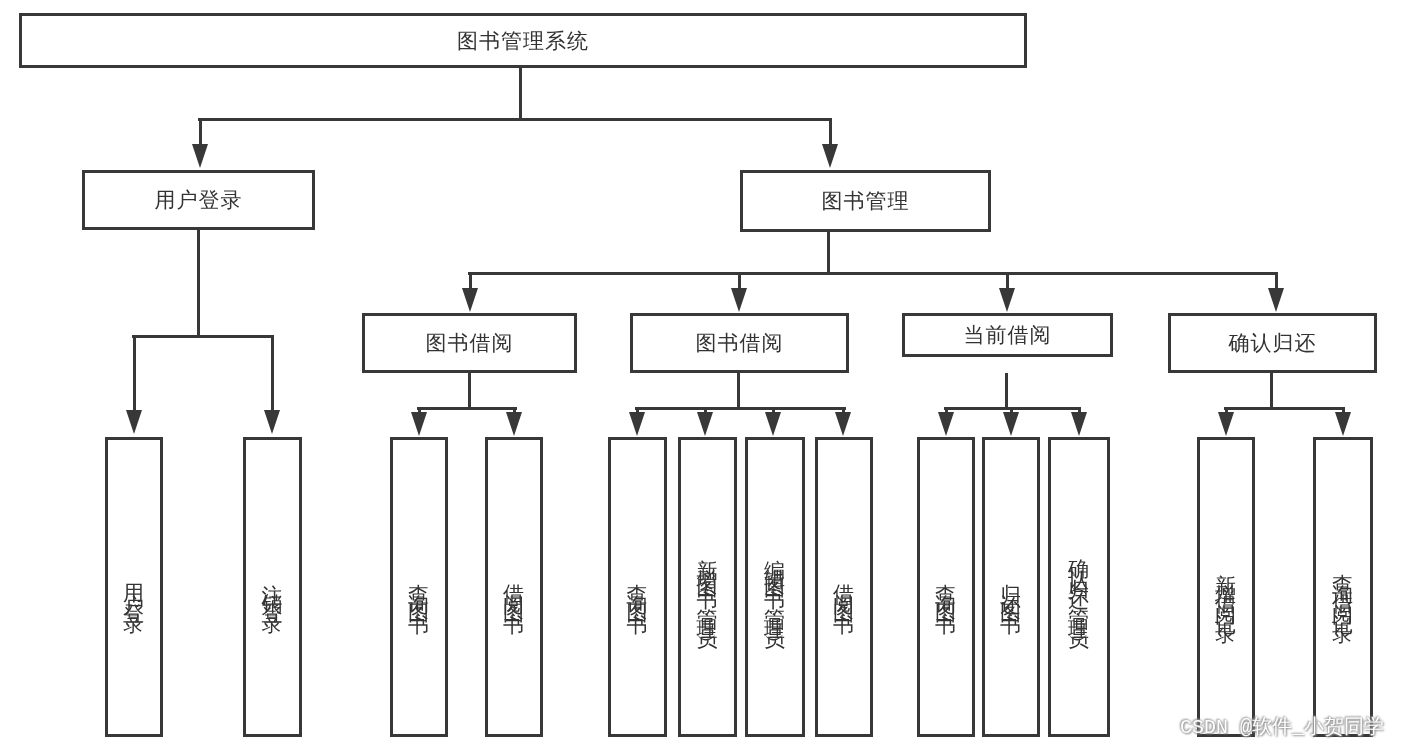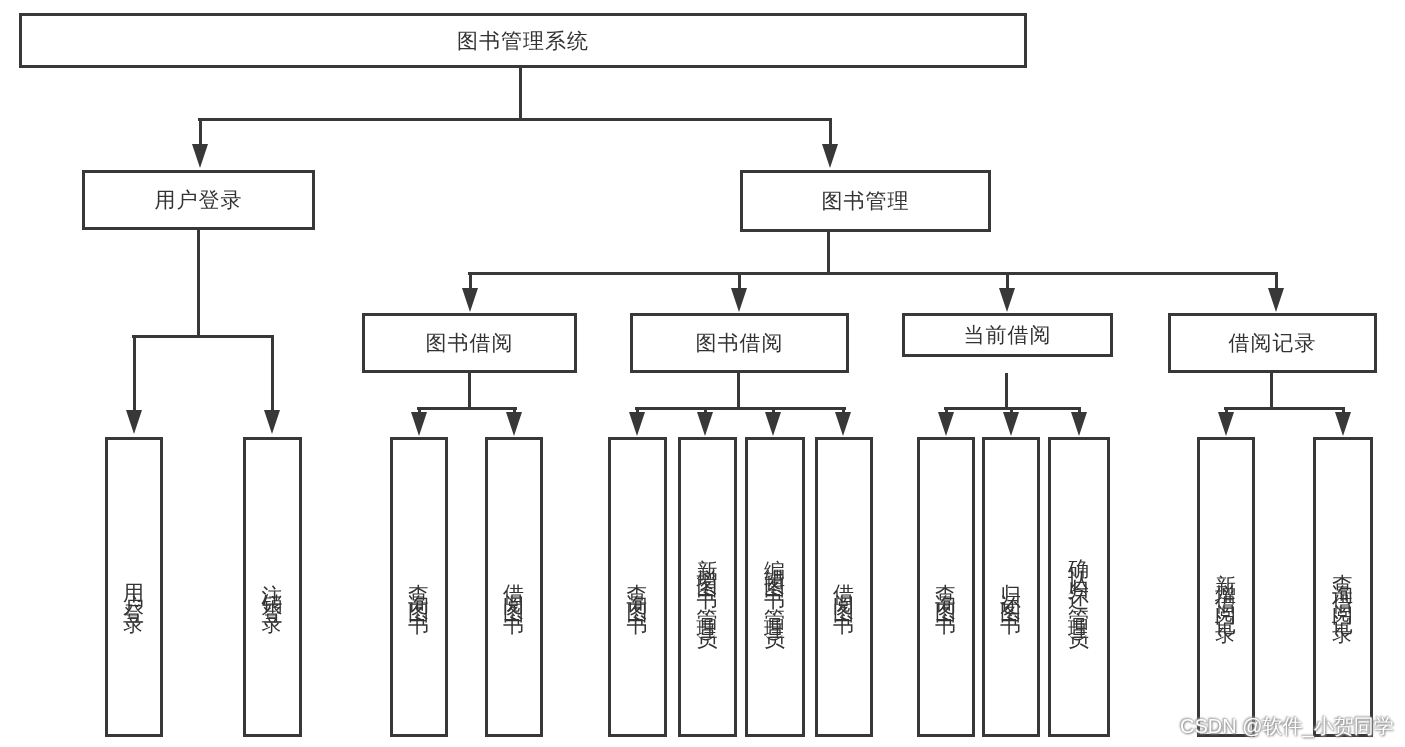--- a/index.html
+++ b/index.html
@@ -26,20 +26,21 @@
   }
   .arrow::after{
     content:"";position:absolute;bottom:0;left:0;width:0;height:0;
     border-left:8px solid transparent;border-right:8px solid transparent;
     border-top:24px solid #383838;
   }
   .watermark{
     position:absolute;left:1180px;top:713px;z-index:6;white-space:nowrap;
     font-size:20px;color:#ffffff;
     text-shadow:1px 1px 2px #8a8a8a,-1px -1px 2px #9a9a9a,0 0 3px #b0b0b0;
+    font-family:Liberation Mono, monospace;
   }
 </style>
 </head>
 <body>
 
 <div class="canvas">
 
   <div class="box" style="left:19px;top:13px;width:1008px;height:55px">图书管理系统</div>
 
   <div class="vline" style="left:519px;top:68px;height:52px"></div>
@@ -58,21 +59,21 @@
   <div class="vline" style="left:827px;top:232px;height:42px"></div>
   <div class="hline" style="left:468px;top:272px;width:810px"></div>
   <div class="arrow" style="left:462px;top:274px;height:38px"></div>
   <div class="arrow" style="left:731px;top:274px;height:38px"></div>
   <div class="arrow" style="left:999px;top:274px;height:38px"></div>
   <div class="arrow" style="left:1268px;top:274px;height:38px"></div>
 
   <div class="box" style="left:362px;top:313px;width:215px;height:60px">图书借阅</div>
   <div class="box" style="left:630px;top:313px;width:219px;height:60px">图书借阅</div>
   <div class="box" style="left:902px;top:313px;width:211px;height:44px">当前借阅</div>
-  <div class="box" style="left:1168px;top:313px;width:209px;height:60px">借阅记录</div>
+  <div class="box" style="left:1168px;top:313px;width:209px;height:60px">确认归还</div>
 
   <div class="vline" style="left:468px;top:373px;height:37px"></div>
   <div class="hline" style="left:417px;top:407px;width:100px"></div>
   <div class="arrow" style="left:411px;top:409px;height:27px"></div>
   <div class="arrow" style="left:506px;top:409px;height:27px"></div>
 
   <div class="vline" style="left:737px;top:373px;height:37px"></div>
   <div class="hline" style="left:635px;top:407px;width:211px"></div>
   <div class="arrow" style="left:629px;top:409px;height:27px"></div>
   <div class="arrow" style="left:697px;top:409px;height:27px"></div>

